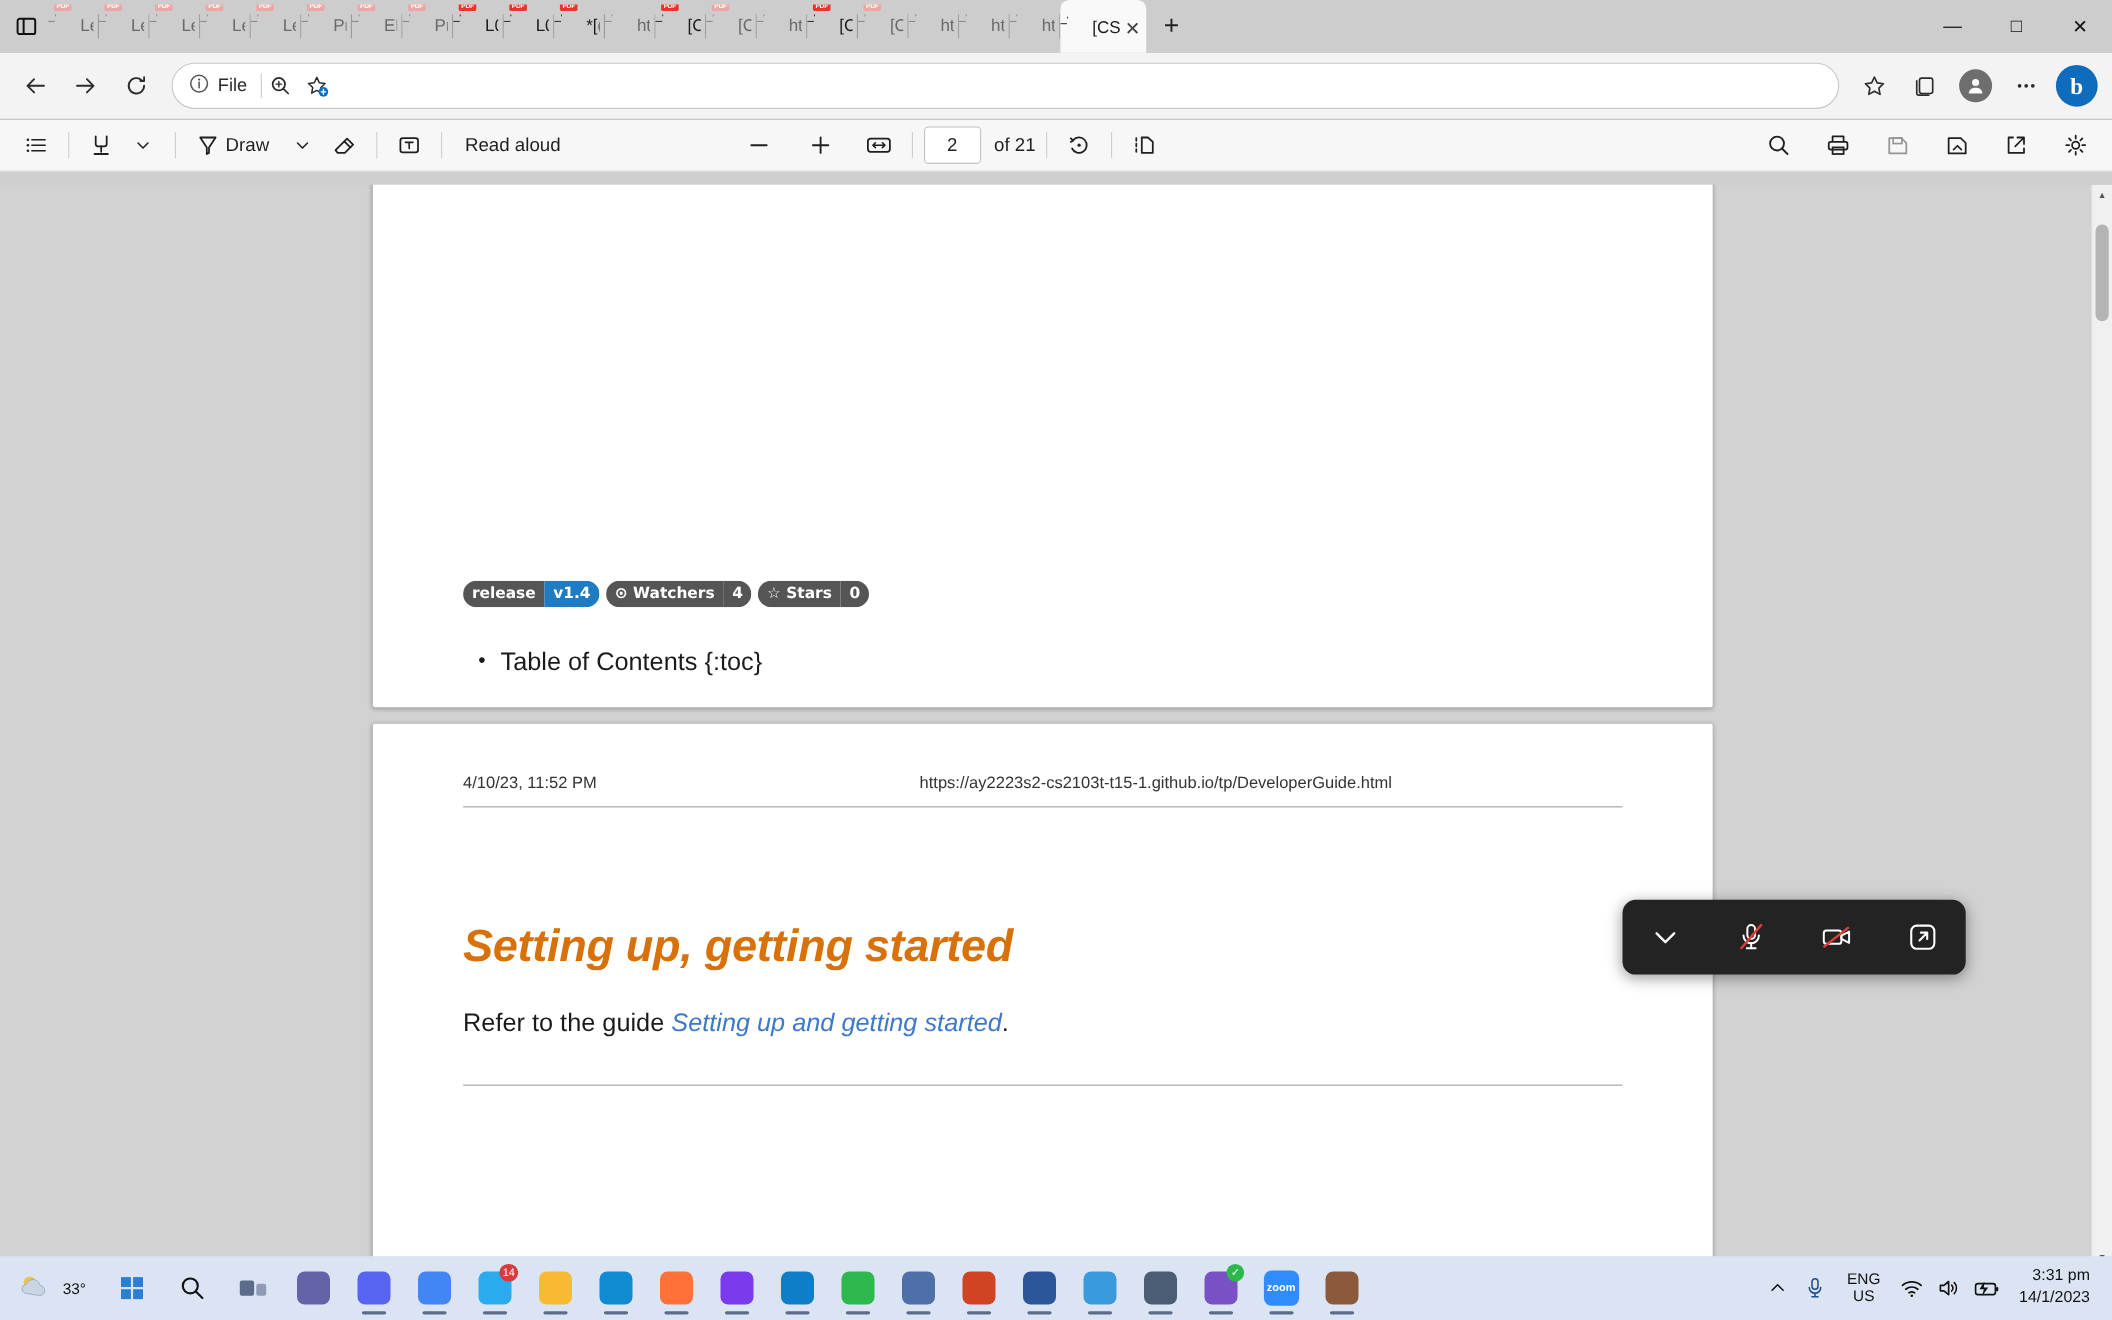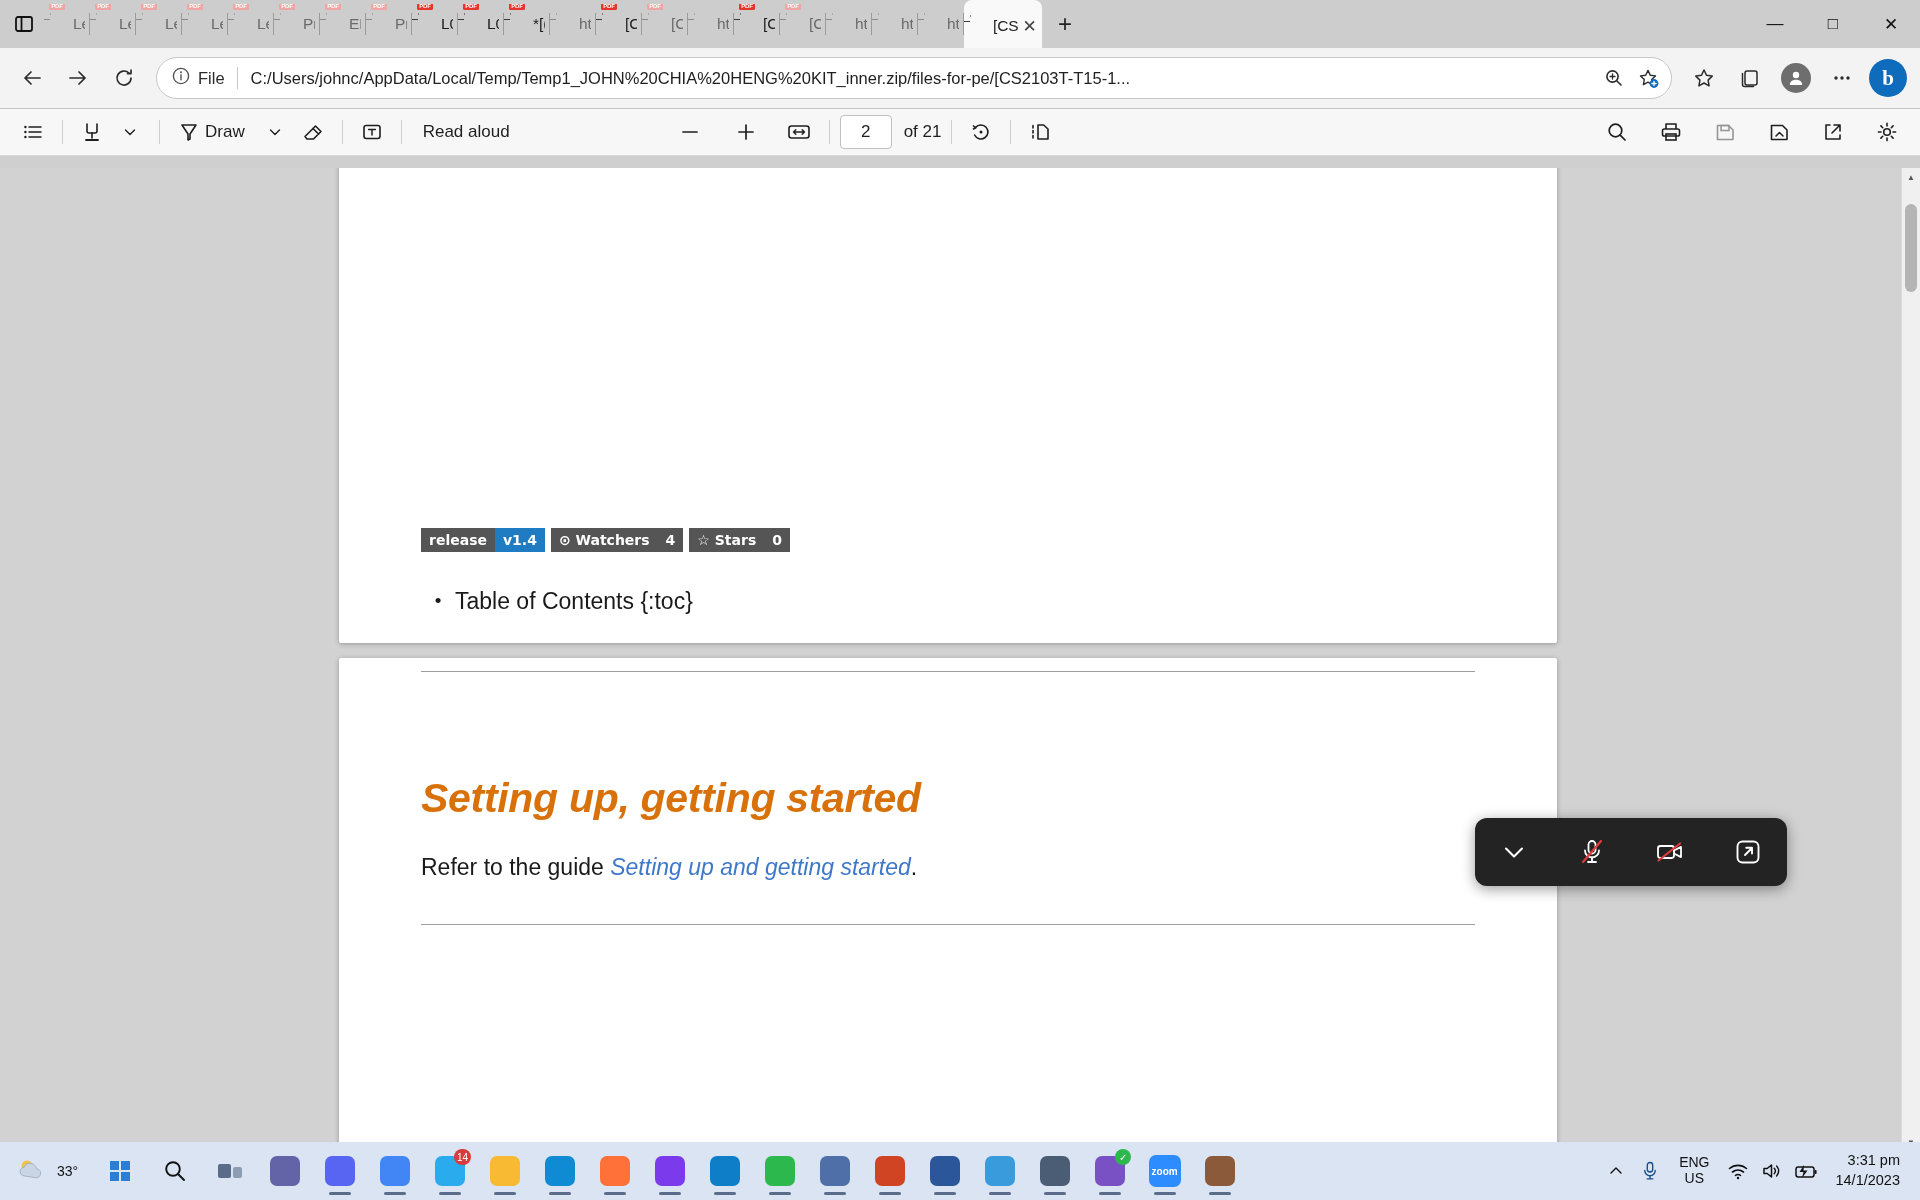--- a/index.html
+++ b/index.html
@@ -211,21 +211,21 @@
   .page.p1 { top: -300px; height: 775px; }
   .page.p2 { top: 490px; height: 640px; }
   .pad { padding: 0 82px; }
 
   .badges {
     display: flex; align-items: center; gap: 6px;
     padding-left: 82px; padding-top: 0;
   }
   .badge {
     height: 24px; display: flex; align-items: center;
-    border-radius: 0; overflow: hidden;
+    border-radius: 12px; overflow: hidden;
     font-size: 14px; font-weight: 700; color: #fff;
     font-family: "DejaVu Sans", sans-serif;
   }
   .badge .l { background: #555; padding: 0 8px; height: 100%; display:flex; align-items:center; }
   .badge .r { padding: 0 8px; height: 100%; display:flex; align-items:center; }
 
   .bullet-row {
     display: flex; align-items: flex-start;
     font-size: 23px; color: #1a1a1a; line-height: 1.35;
   }
@@ -467,21 +467,20 @@
   <div class="omnibox">
     <span class="infoico">
       <svg width="20" height="20" viewBox="0 0 20 20">
           <circle cx="10" cy="10" r="7.6" fill="none" stroke="#555" stroke-width="1.4"></circle>
           <circle cx="10" cy="6.3" r="1" fill="#555"></circle>
           <path d="M10 8.8v5" stroke="#555" stroke-width="1.4" stroke-linecap="round"></path>
         </svg>
     </span>
     <span class="filelbl">File</span>
     <span class="vdiv"></span>
-    <span class="url">C:/Users/johnc/AppData/Local/Temp/Temp1_JOHN%20CHIA%20HENG%20KIT_inner.zip/files-for-pe/[CS2103T-T15-1...</span>
     <span class="obtn">
       <svg width="20" height="20" viewBox="0 0 20 20">
           <circle cx="8.5" cy="8.5" r="5.6" fill="none" stroke="#2b2b2b" stroke-width="1.6"></circle>
           <path d="M12.7 12.7L17 17" stroke="#2b2b2b" stroke-width="1.6" stroke-linecap="round"></path>
           <path d="M6 8.5h5M8.5 6v5" stroke="#2b2b2b" stroke-width="1.3" stroke-linecap="round"></path>
         </svg>
     </span>
     <span class="obtn">
       <svg width="21" height="21" viewBox="0 0 21 21">
           <path d="M10 2.4l2.3 4.8 5.2.7-3.8 3.6.9 5.2-4.6-2.5-4.6 2.5.9-5.2L2.5 7.9l5.2-.7z" fill="none" stroke="#2b2b2b" stroke-width="1.4" stroke-linejoin="round"></path>
@@ -700,20 +699,24 @@
         </div>
       </div>
 
       <div class="foot" style="margin-top:50px">
         <span>https://ay2223s2-cs2103t-t15-1.github.io/tp/DeveloperGuide.html</span>
         <span>1/21</span>
       </div>
     </div>
 
     <div class="page p2">
+      <div class="hdr" style="margin-top:45px">
+        <span style="width:415px">4/10/23, 11:52 PM</span>
+        <span>https://ay2223s2-cs2103t-t15-1.github.io/tp/DeveloperGuide.html</span>
+      </div>
       <div class="pad" style="margin-top:13px">
         <div class="hr"></div>
       </div>
 
       <div class="pad" style="margin-top:103px">
         <div class="h1">Setting up, getting started</div>
       </div>
 
       <div class="pad" style="margin-top:32px">
         <div class="body-txt">

